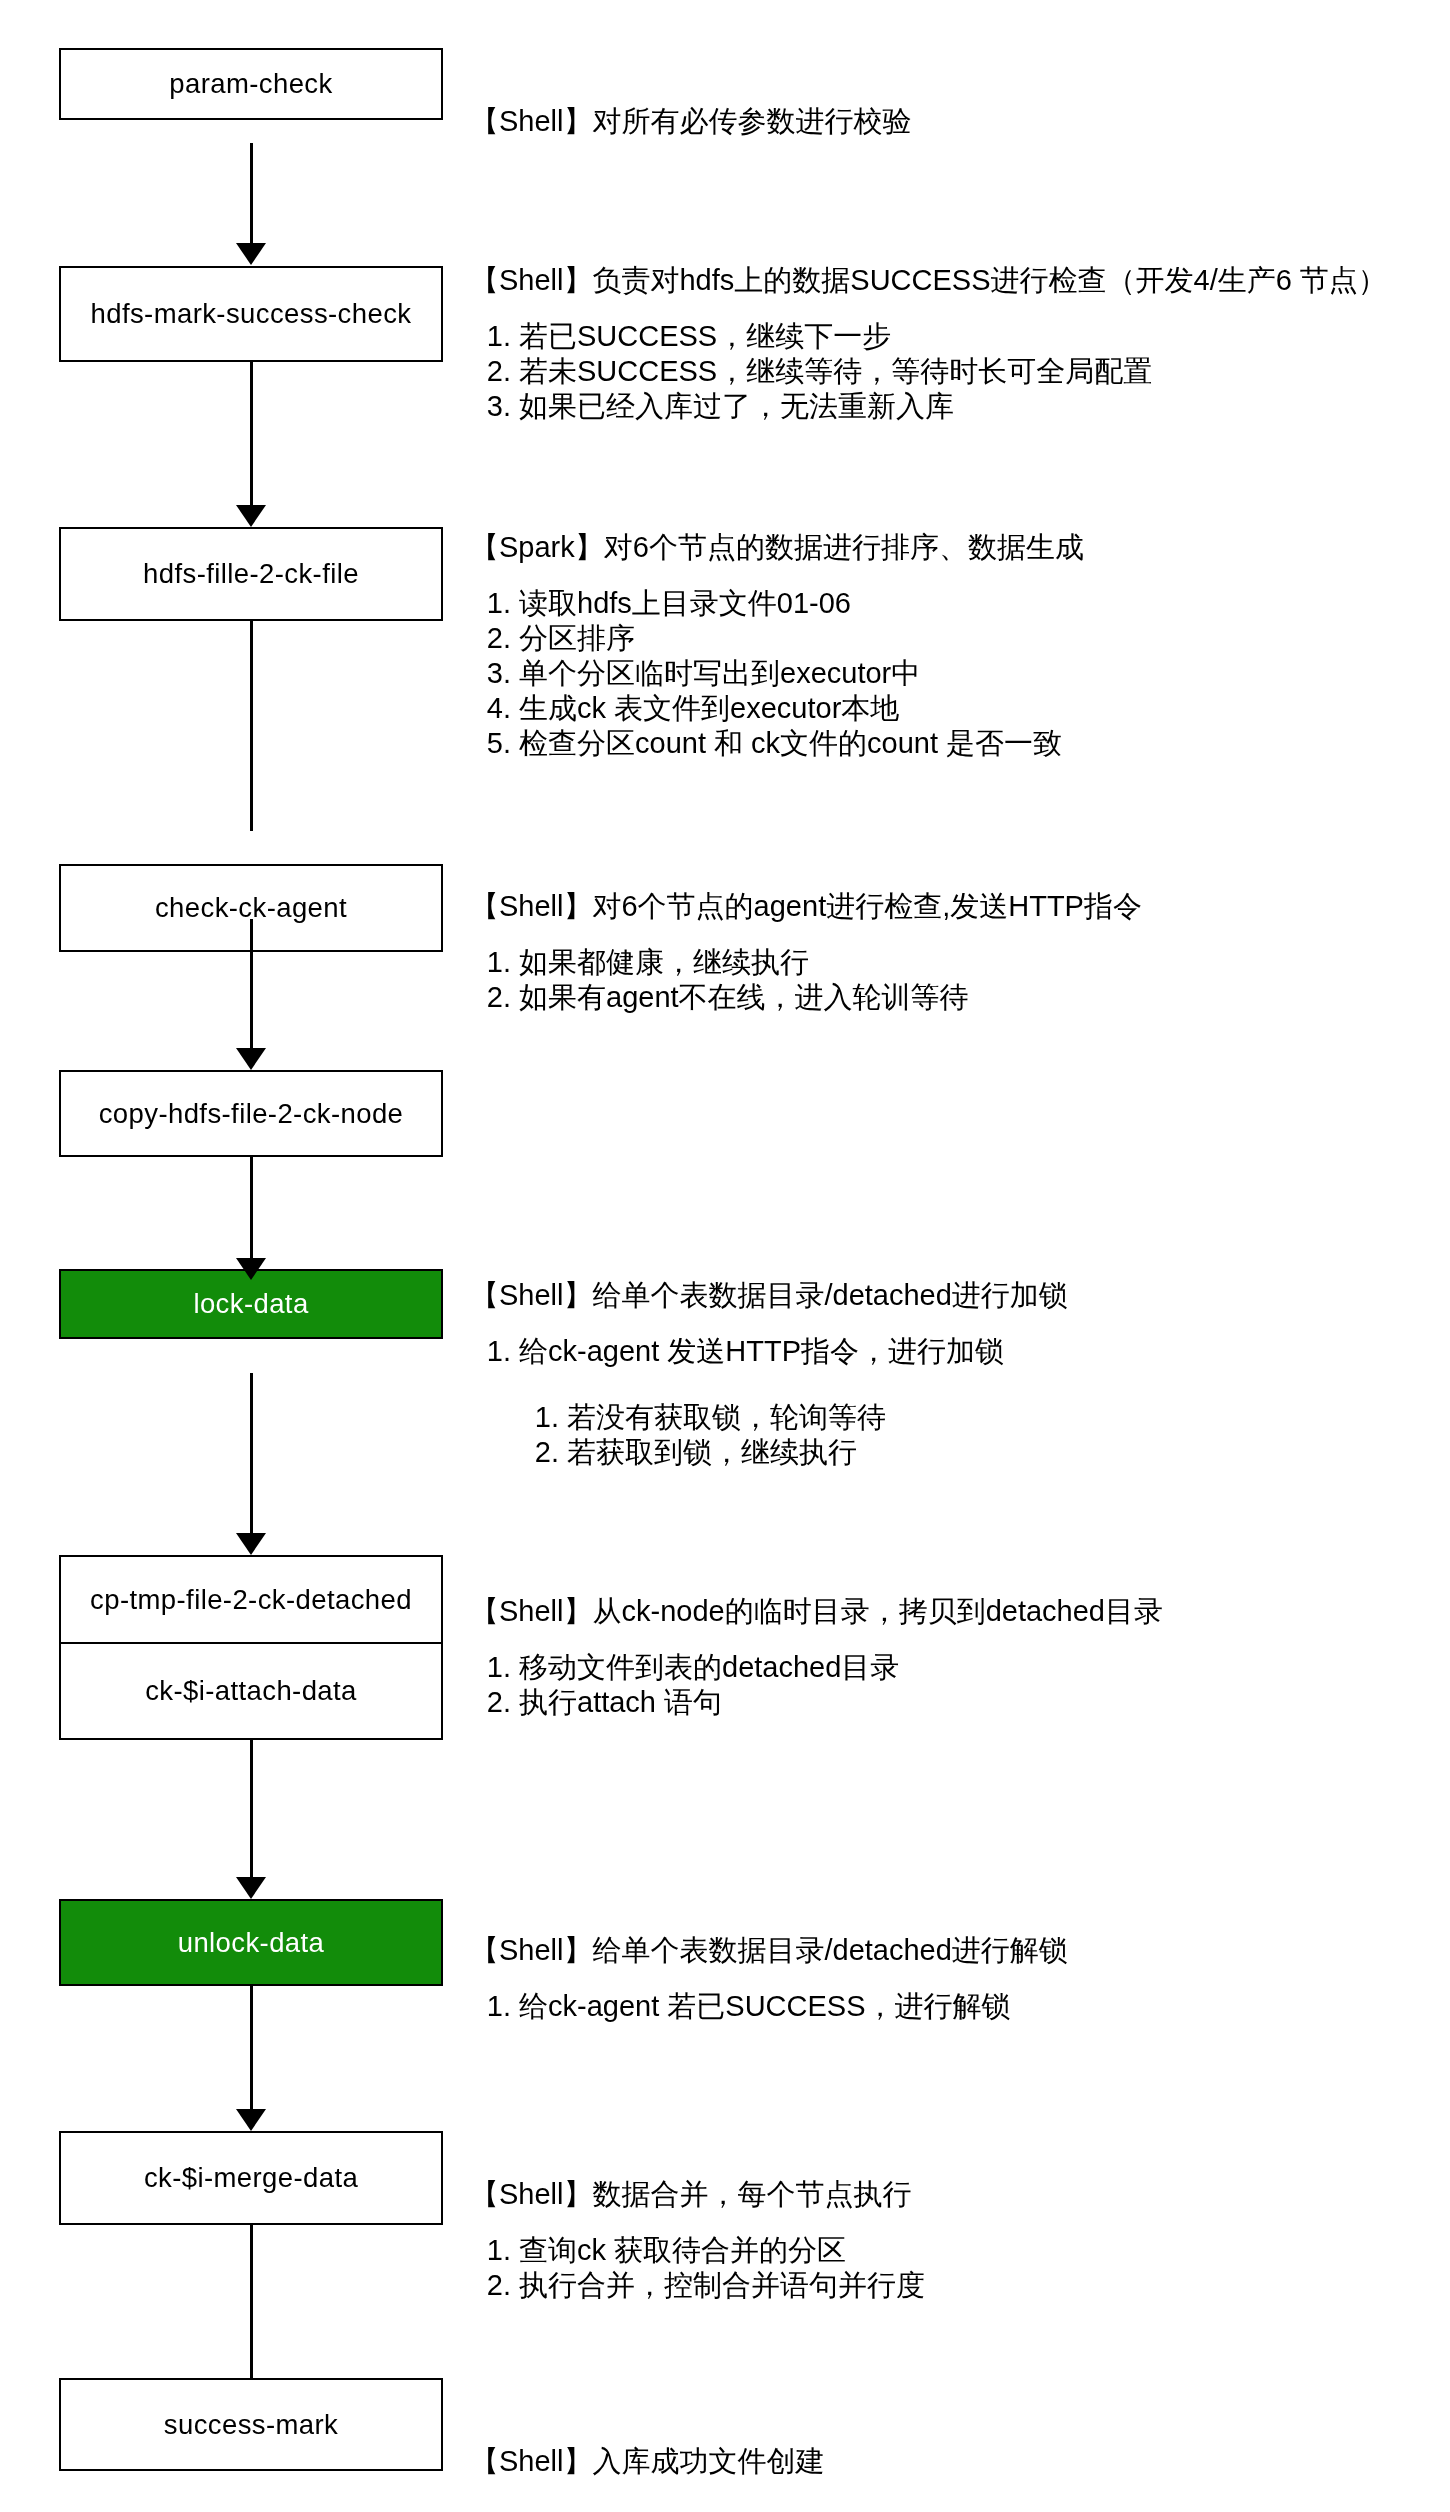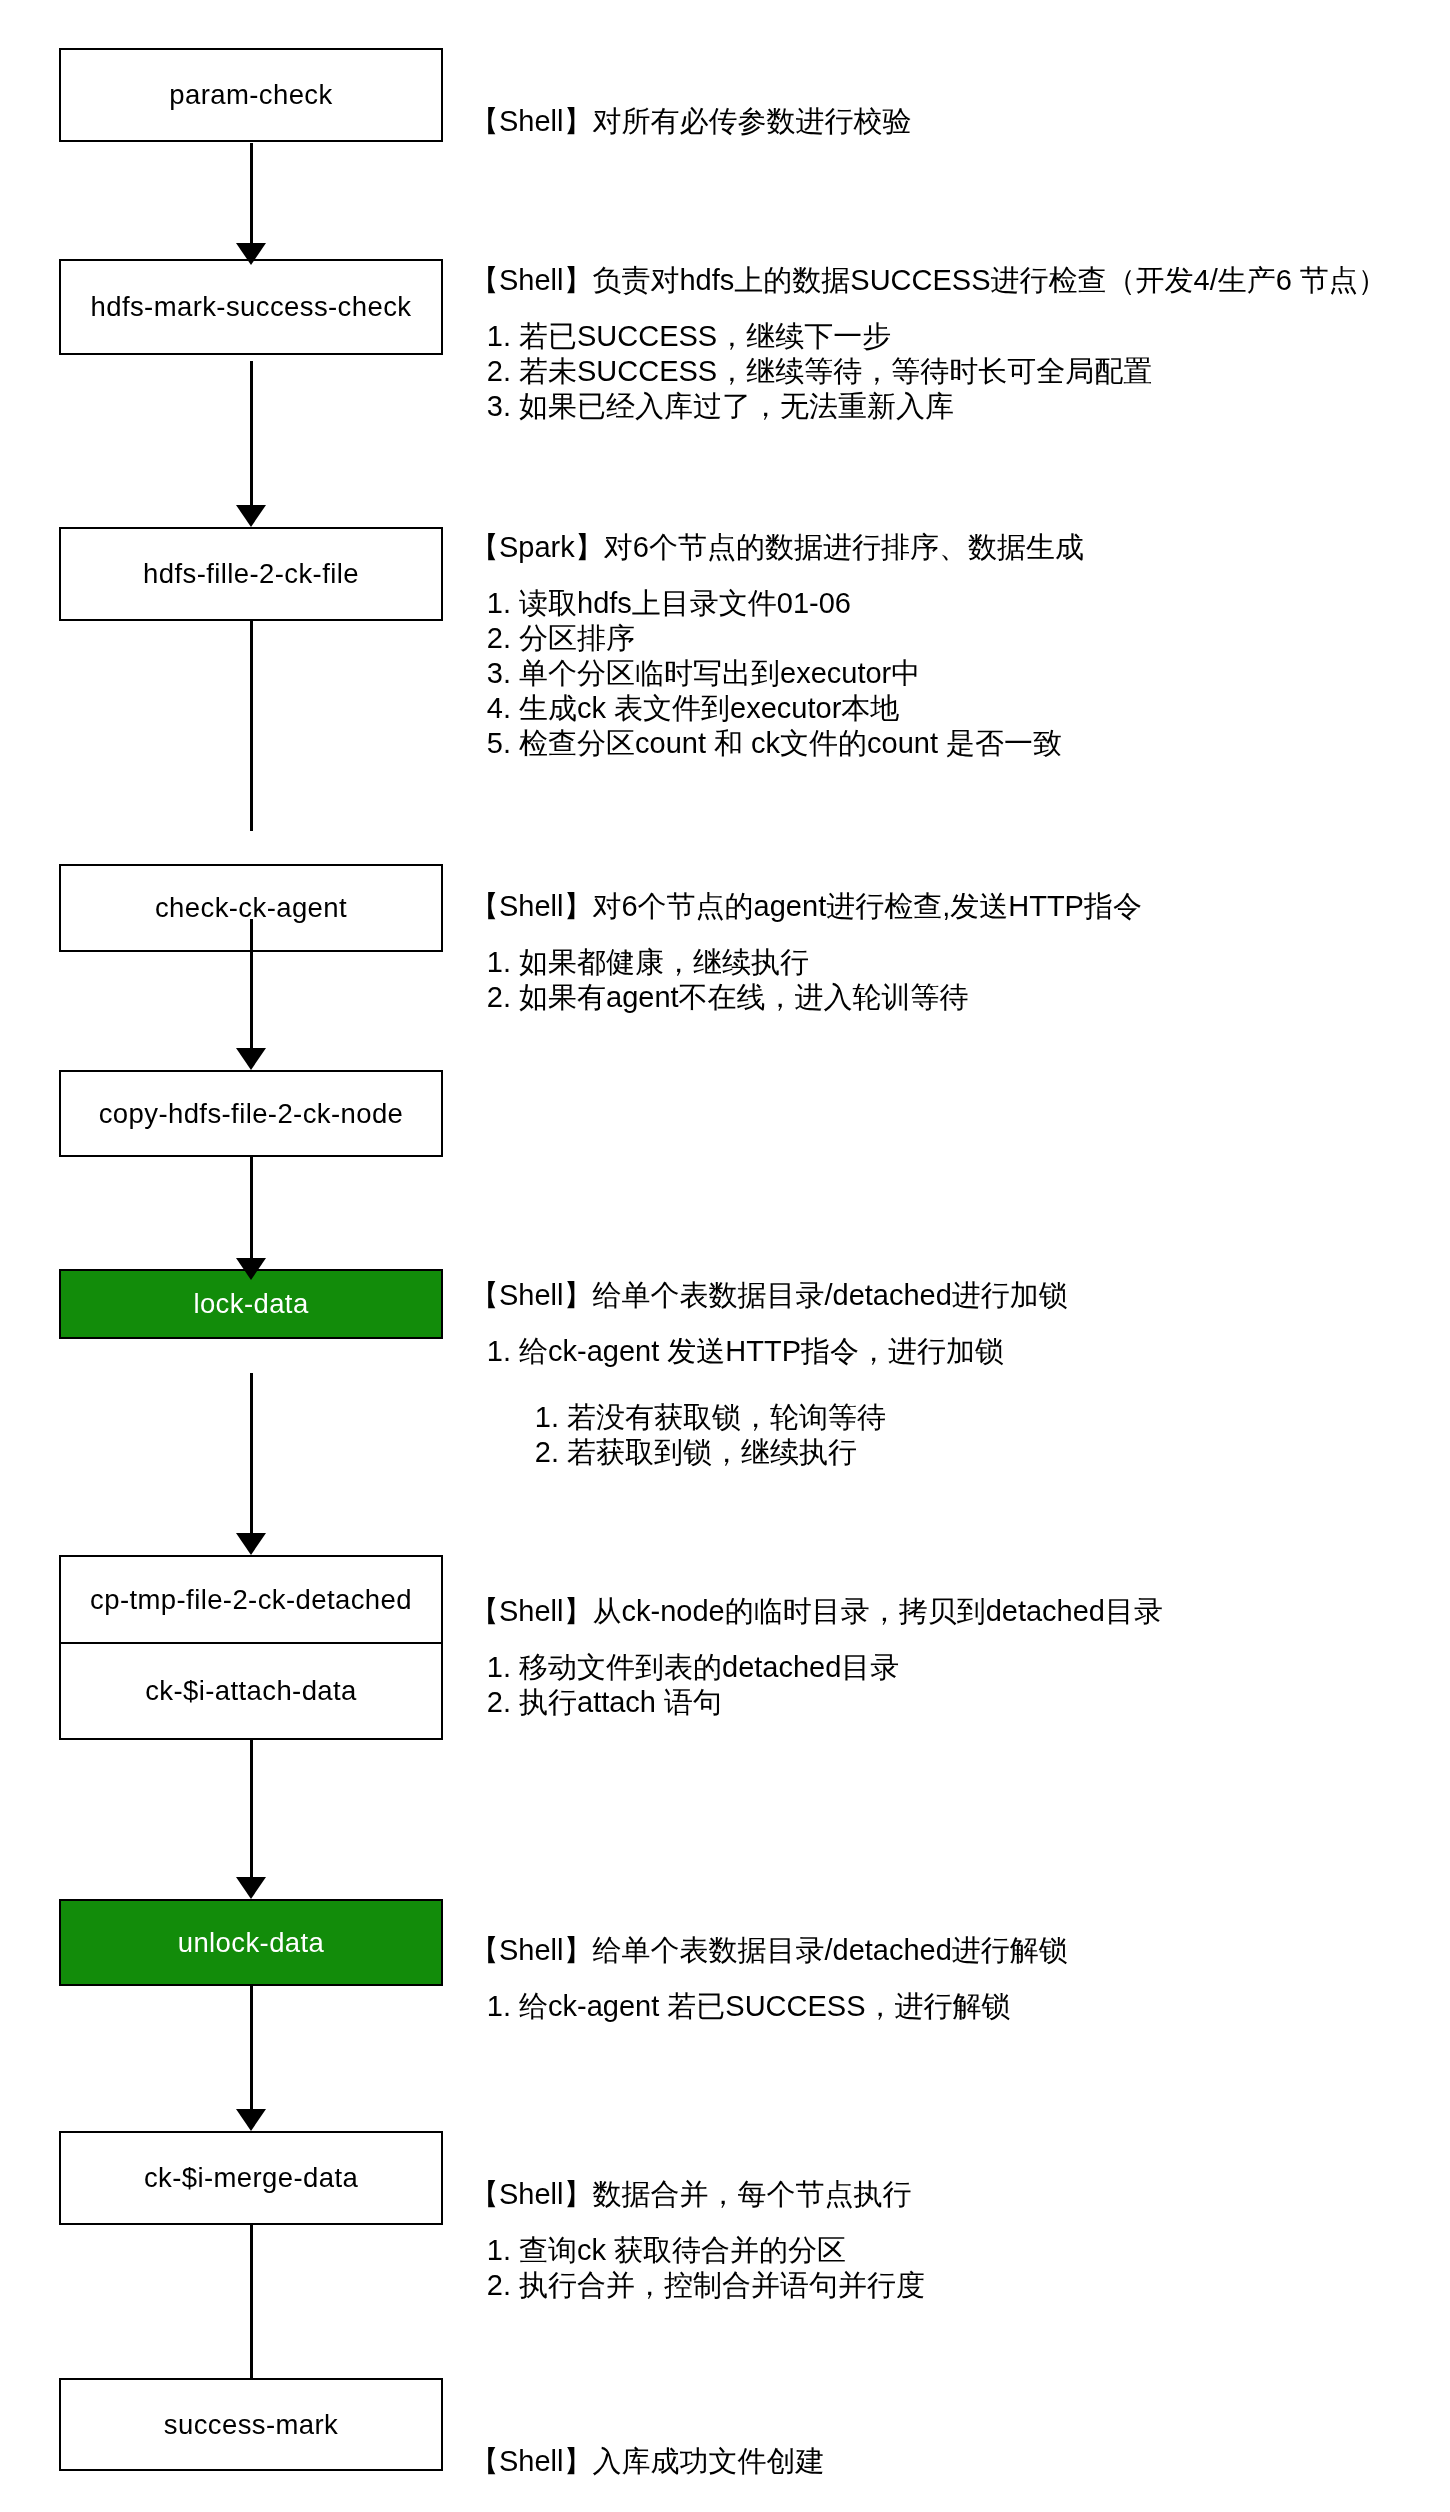--- a/index.html
+++ b/index.html
@@ -27,25 +27,25 @@
   .ann-heading{white-space:pre;line-height:35px;}
   .ann ol{margin:21px 0 0 0;padding:0 0 0 49px;list-style:decimal outside;}
   .ann ol li{line-height:35px;}
   .ann ol ol{margin-top:31px;padding-left:48px;}
 </style>
 </head>
 <body>
 
 <div class="canvas">
 
-  <div class="node" style="top:48px;height:94px;">
+  <div class="node" style="top:48px;height:72px;">
     <span>param-check</span>
   </div>
 
-  <div class="node" style="top:259px;height:96px;">
+  <div class="node" style="top:266px;height:96px;">
     <span>hdfs-mark-success-check</span>
   </div>
 
   <div class="node" style="top:527px;height:94px;">
     <span>hdfs-fille-2-ck-file</span>
   </div>
 
   <div class="node" style="top:831px;height:88px;margin-top:33px;">
     <span>check-ck-agent</span>
   </div>

